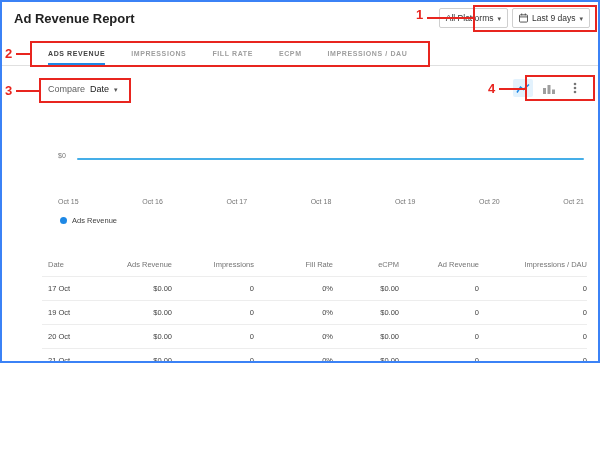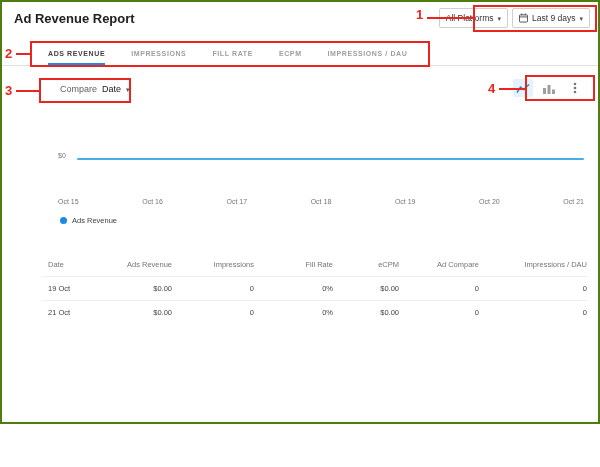--- a/index.html
+++ b/index.html
@@ -2,40 +2,40 @@
 <html style="--accent-blue: #1e88e5; --line-blue: #45aee8; --annotation-red: #e8251f;"><head>
 <meta charset="utf-8">
 <style>
   * { margin:0; padding:0; box-sizing:border-box; }
   :root{
     --accent-blue:#1e88e5;
     --line-blue:#45aee8;
     --annotation-red:#e8251f;
   }
   body { font-family:"Liberation Sans", sans-serif; background:#fff; }
-  .app { position:relative; width:600px; height:424px; background:#fff;
-         border:2px solid #4d7c0f; overflow:hidden; }
+  .app { position:relative; width:600px; height:363px; background:#fff;
+         border:2px solid #3b82f6; overflow:hidden; }
 
   .page-title { position:absolute; left:12px; top:9px; font-size:13px;
                 font-weight:bold; color:#212121; }
 
   .filters { position:absolute; right:8px; top:6px; display:flex; gap:4px; align-items:center; }
   .select { display:flex; align-items:center; gap:4px; border:1px solid #cfcfcf;
             border-radius:2px; background:#fff; height:20px; padding:0 6px;
             font-size:8.5px; color:#333; cursor:pointer; white-space:nowrap; }
   .caret { font-size:7px; color:#555; line-height:1; }
 
   .tabbar { position:absolute; left:0; right:0; top:40px; height:24px;
             border-bottom:1px solid #e0e0e0; display:flex; align-items:stretch;
             padding-left:46px; gap:26px; }
   .tab { font-size:7px; letter-spacing:0.6px; color:#9e9e9e; font-weight:bold;
          display:flex; align-items:center; cursor:pointer; white-space:nowrap; }
   .tab.active { color:#424242; box-shadow:inset 0 -2px 0 var(--accent-blue,#1e88e5); }
 
-  .compare { position:absolute; left:58px; top:82px; display:flex; align-items:center;
+  .compare { position:absolute; left:46px; top:82px; display:flex; align-items:center;
              gap:5px; font-size:9px; color:#616161; cursor:pointer; }
   .compare-value { color:#212121; }
 
   .chart-toggles { position:absolute; right:13px; top:77px; display:flex;
                    align-items:center; gap:6px; }
   .toggle { width:20px; height:18px; display:flex; align-items:center;
             justify-content:center; cursor:pointer; border-radius:2px; }
   .toggle.selected { background:#e3f2fd; }
 
   .chart { position:absolute; left:0; top:104px; right:0; height:135px; }
@@ -159,27 +159,45 @@
           <col style="width:80px">
         <col style="width:108px">
       </colgroup>
       <thead>
         <tr>
           <th>Date</th>
           <th>Ads Revenue</th>
           <th>Impressions</th>
           <th>Fill Rate</th>
           <th>eCPM</th>
-          <th>Ad Compare</th>
+          <th>Ad Revenue</th>
           <th>Impressions / DAU</th>
         </tr>
       </thead>
       <tbody>
           <tr>
+            <td>17 Oct</td>
+            <td>$0.00</td>
+            <td>0</td>
+            <td>0%</td>
+            <td>$0.00</td>
+            <td>0</td>
+            <td>0</td>
+          </tr>
+          <tr>
             <td>19 Oct</td>
+            <td>$0.00</td>
+            <td>0</td>
+            <td>0%</td>
+            <td>$0.00</td>
+            <td>0</td>
+            <td>0</td>
+          </tr>
+          <tr>
+            <td>20 Oct</td>
             <td>$0.00</td>
             <td>0</td>
             <td>0%</td>
             <td>$0.00</td>
             <td>0</td>
             <td>0</td>
           </tr>
           <tr>
             <td>21 Oct</td>
             <td>$0.00</td>

